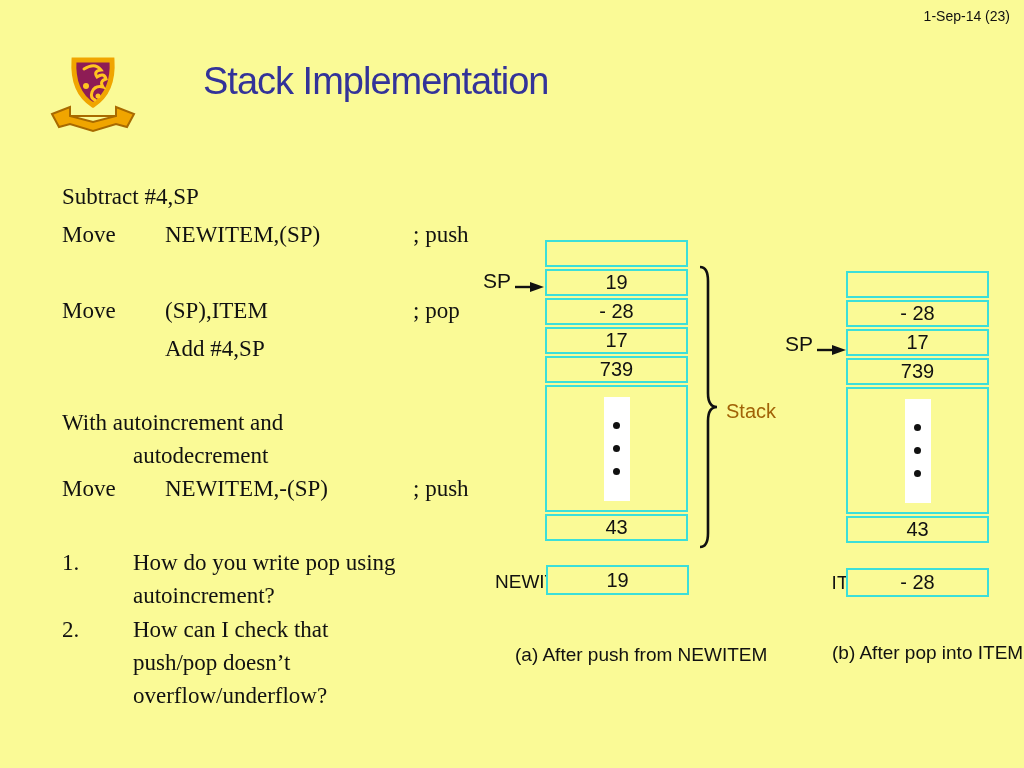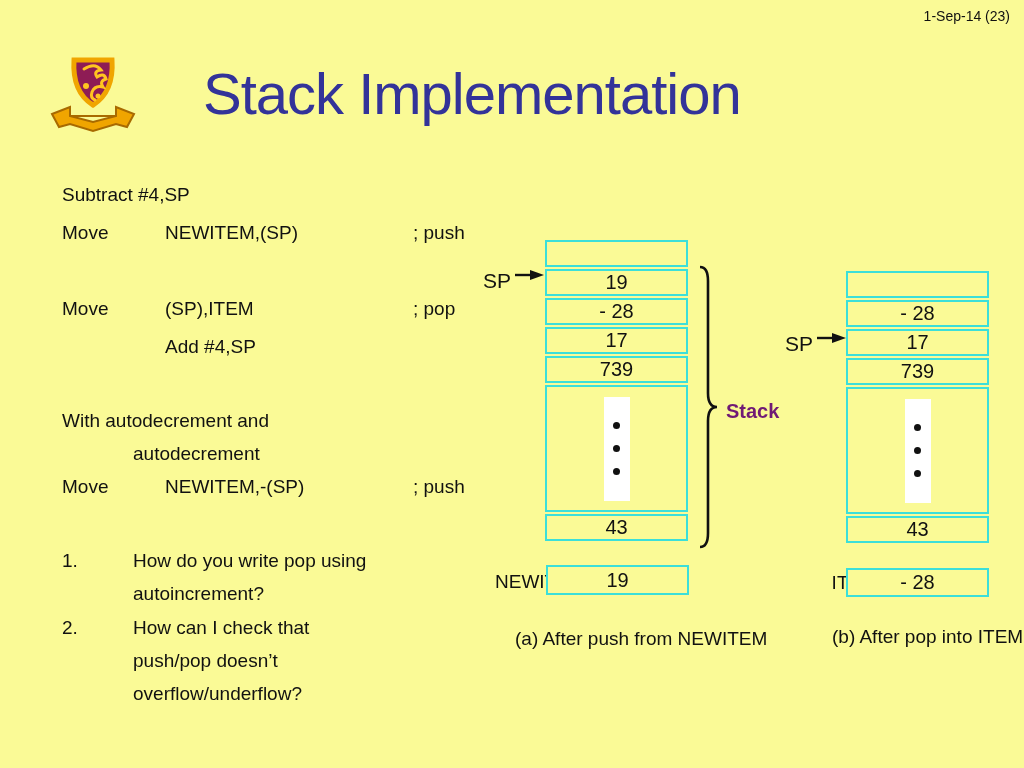--- a/index.html
+++ b/index.html
@@ -7,25 +7,25 @@
     width:1024px;height:768px;position:relative;overflow:hidden;
     background:#FAFA96;
     font-family:"Liberation Sans", sans-serif;
     color:#111111;
   }
   .abs{position:absolute;}
   
   .date{position:absolute;top:8px;right:14px;font-size:14px;color:#111;}
   .title{
     position:absolute;left:203px;top:60px;margin:0;
-    font-size:58px;font-weight:400;color:#333399;letter-spacing:-1px;white-space:nowrap;
+    font-size:38px;font-weight:400;color:#333399;letter-spacing:-1px;white-space:nowrap;
   }
   .logo{position:absolute;left:46px;top:56px;}
   
-  .codeblock{position:absolute;left:62px;top:184px;width:440px;height:540px;font-size:19px;}
+  .codeblock{position:absolute;left:62px;top:184px;width:440px;height:540px;font-size:23px;font-family:Liberation Serif, serif;}
   .cline{position:absolute;left:0;white-space:nowrap;}
   .cline span{position:absolute;top:0;white-space:nowrap;}
   .p0{left:0;}
   .p1{left:71px;text-align:right;}
   .p2{left:103px;}
   .p3{left:308px;margin-left:43px;}
   
   .stack{position:absolute;width:143px;}
   .cell{
     box-sizing:border-box;width:143px;height:27px;margin-bottom:2px;
@@ -38,24 +38,24 @@
     width:26px;height:104px;background:#FFFFFF;
     display:flex;flex-direction:column;align-items:center;justify-content:center;gap:16px;
   }
   .dot{width:7px;height:7px;border-radius:50%;background:#111;}
   .reg-box{
     box-sizing:border-box;position:absolute;width:143px;height:30px;
     border:2px solid #3BDFD9;display:flex;align-items:center;justify-content:center;
     font-size:20px;color:#111;background:#FAFA96;
   }
   .side-label{position:absolute;font-size:19px;color:#111;text-align:right;white-space:nowrap;margin-left:40px;}
-  .sp{position:absolute;display:flex;align-items:flex-start;font-size:21px;color:#111;}
+  .sp{position:absolute;display:flex;align-items:flex-end;font-size:21px;color:#111;}
   .sp svg{margin-left:4px;}
-  .caption{position:absolute;font-size:19px;color:#111;text-align:center;white-space:nowrap;}
-  .brace-label{position:absolute;font-size:20px;color:#701a75;white-space:nowrap;font-weight:bold;}
+  .caption{position:absolute;font-size:19px;color:#111;text-align:center;white-space:nowrap;margin-top:16px;}
+  .brace-label{position:absolute;font-size:20px;color:#a16207;white-space:nowrap;}
 </style>
 </head>
 <body>
 
 <div class="date">1-Sep-14 (23)</div>
 
 <svg class="logo" width="94" height="80" viewBox="0 0 94 80">
   <path d="M28,4 h38 q2,32 -19,45 q-21,-13 -19,-45 z" fill="#8E1C55" stroke="#F0A500" stroke-width="5"></path>
   <path d="M38,13 q11,-7 17,1 q-8,1 -4,7 q7,-5 9,2 q-7,2 -3,8 q-8,-2 -11,5 q-2,6 3,8" fill="none" stroke="#FFC520" stroke-width="3" stroke-linecap="round"></path>
   <circle cx="40" cy="30" r="3" fill="#FFC520"></circle>
@@ -77,21 +77,21 @@
   </div>
   <div class="cline" style="top:114px;">
     <span class="p0">Move</span>
     <span class="p2">(SP),ITEM</span>
     <span class="p3">; pop</span>
   </div>
   <div class="cline" style="top:152px;">
       <span class="p2">Add #4,SP</span>
     </div>
   <div class="cline" style="top:226px;">
-      <span class="p0">With autodecrement and</span>
+      <span class="p0">With autoincrement and</span>
     </div>
   <div class="cline" style="top:259px;">
       <span class="p1">autodecrement</span>
     </div>
   <div class="cline" style="top:292px;">
     <span class="p0">Move</span>
     <span class="p2">NEWITEM,-(SP)</span>
     <span class="p3">; push</span>
   </div>
   <div class="cline" style="top:366px;">

